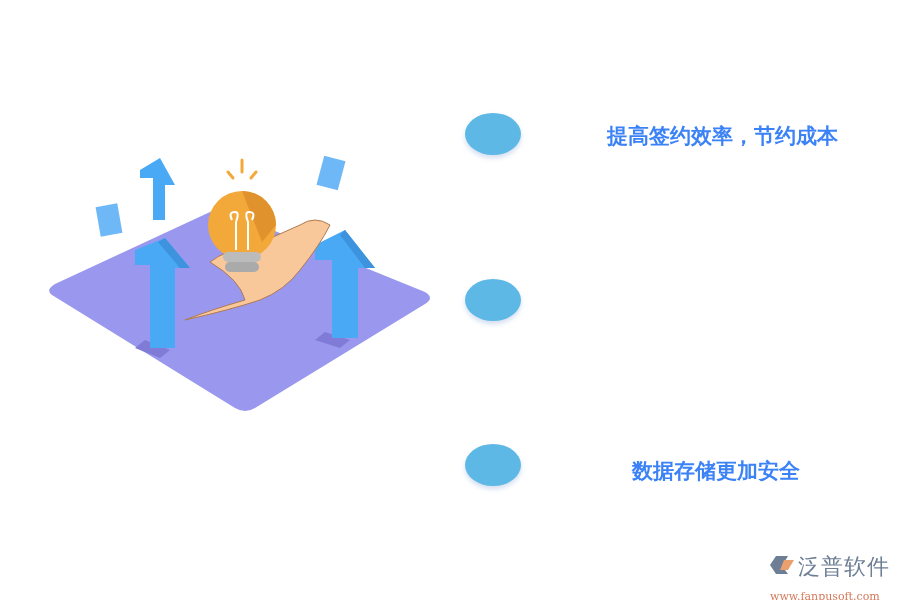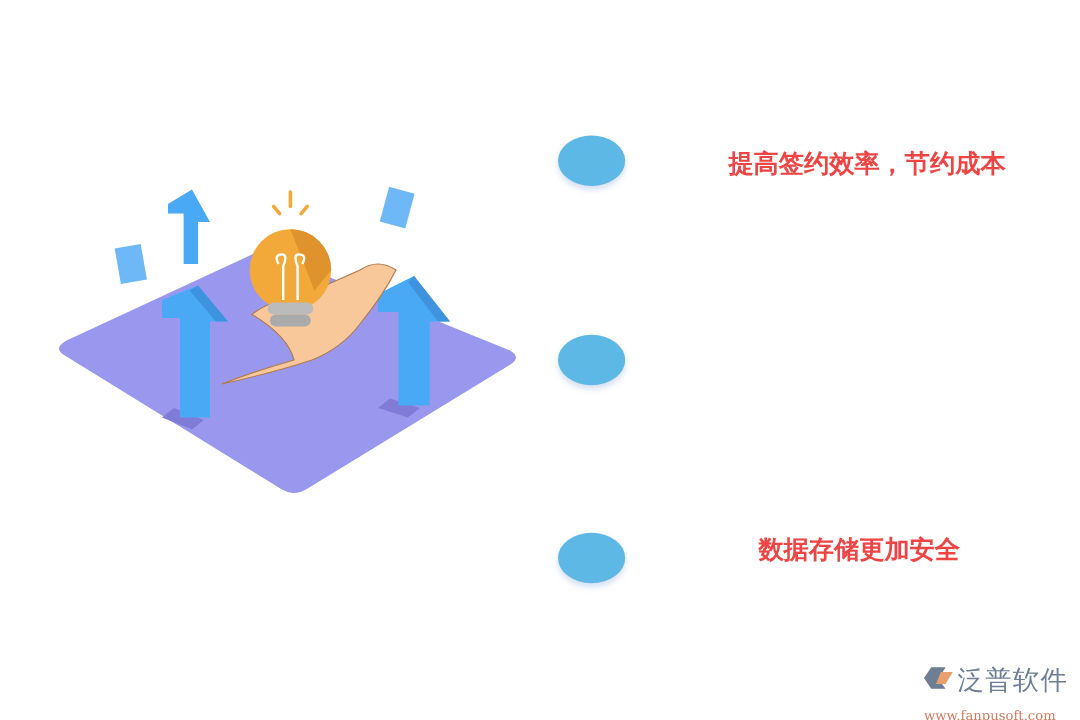--- a/index.html
+++ b/index.html
@@ -2,21 +2,21 @@
 <html><head>
 <meta charset="utf-8">
 <style>
   html, body { margin:0; padding:0; }
   body { width:900px; height:600px; background:#ffffff; position:relative; overflow:hidden;
          font-family:"DejaVu Sans", sans-serif; }
   .illus { position:absolute; left:40px; top:150px; width:400px; height:270px; }
   .feature { position:absolute; left:0; width:900px; height:50px; }
   .dot { position:absolute; left:465px; width:56px; height:42px; border-radius:50%;
          background:#5eb8e6; box-shadow:0 3px 5px rgba(180,200,230,0.6); }
-  .label { position:absolute; font-size:21px; font-weight:bold; color:#ef4444; white-space:nowrap; }
+  .label { position:absolute; font-size:21px; font-weight:bold; color:#3b82f6; white-space:nowrap; }
   .logo { position:absolute; left:770px; top:552px; width:125px; height:40px; }
   .logo-text { position:absolute; left:28px; top:0; font-size:22px; color:#6d7e95; letter-spacing:1px; }
   .logo-url { position:absolute; left:0; top:38px; font-family:"DejaVu Serif", serif; font-size:11px; color:#d4795a;text-align:center; }
 </style>
 </head>
 <body>
 
 <div class="illus">
   <svg width="400" height="270" viewBox="0 0 400 270">
 
@@ -54,21 +54,21 @@
   <div class="dot" style="top:0;"></div>
   <div class="label" style="left:607px; top:9px;">提高签约效率，节约成本</div>
 </div>
 
 <div class="feature" style="top:279px;">
   <div class="dot" style="top:0;"></div>
 </div>
 
 <div class="feature" style="top:444px;">
   <div class="dot" style="top:0;"></div>
-  <div class="label" style="left:632px; top:0;">数据存储更加安全</div>
+  <div class="label" style="left:632px; top:13px;">数据存储更加安全</div>
 </div>
 
 <div class="logo">
   <svg style="position:absolute;left:0;top:2px;" width="26" height="22" viewBox="0 0 26 22">
     <polygon points="6,2 18,2 12,12 18,20 6,20 0,11" fill="#6d7e95"></polygon>
     <polygon points="14,6 24,6 18,16 10,16" fill="#e9a06e"></polygon>
   </svg>
   <div class="logo-text">泛普软件</div>
   <div class="logo-url">www.fanpusoft.com</div>
 </div>

